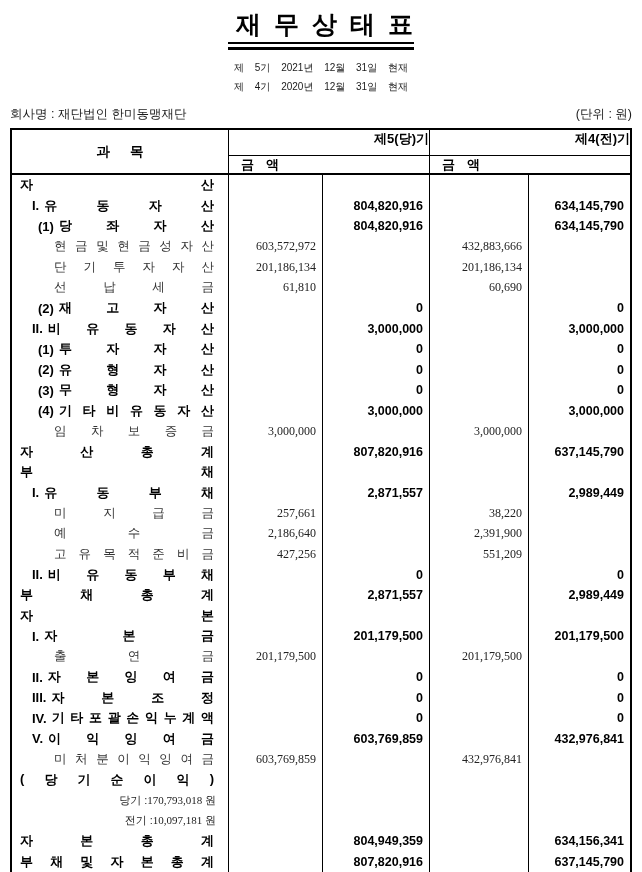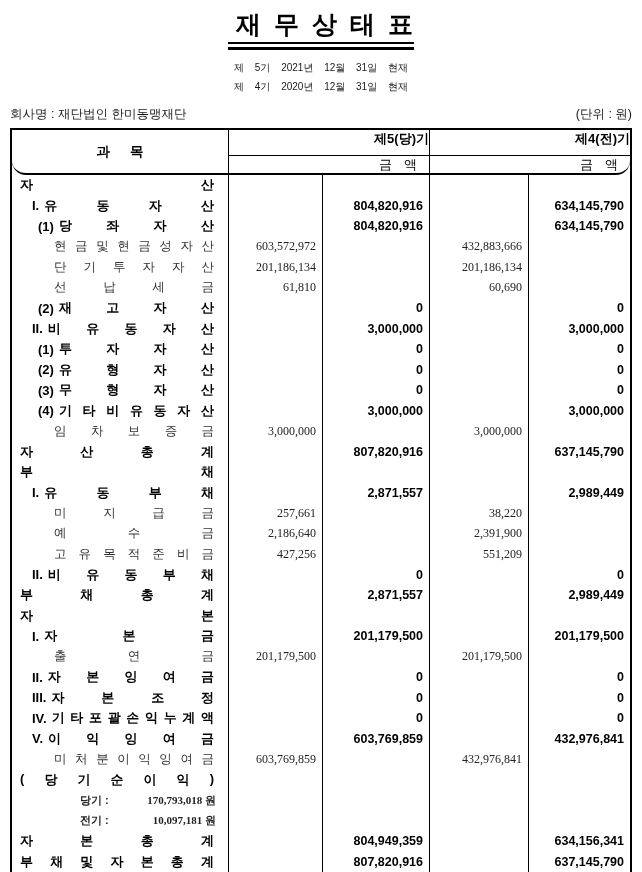--- a/index.html
+++ b/index.html
@@ -27,36 +27,35 @@
     word-spacing: 8px; color: #1a1a1a;
   }
   .info-row {
     display: flex; justify-content: space-between; align-items: flex-end;
     margin: 10px 10px 5px 10px; font-size: 12.5px; color: #1a1a1a; gap: 8px;
   }
   .fin-table { margin: 0 10px; border: 2px solid #000; width: 622px; }
   .thead {
     display: grid; grid-template-columns: 216px 201px 201px;
     border-bottom: 2px solid #000;
-    border-radius: 14px;
   }
   .h-account {
     display: flex; align-items: center; justify-content: center;
     font-weight: bold; font-size: 13.5px;
     letter-spacing: 20px; text-indent: 20px;
   }
   .h-period-wrap { border-left: 1px solid #000; }
   .h-period {
     height: 26px; line-height: 18px; text-align: right;
     font-weight: bold; font-size: 13px;
     border-bottom: 1px solid #000;
   }
   .h-amount {
-    height: 17px; line-height: 17px; text-align: right;
-    font-weight: normal; font-size: 13px;
+    height: 17px; line-height: 17px; text-align: left;
+    font-weight: bold; font-size: 13px;
     letter-spacing: 12px; text-indent: 12px;
   }
   .tbody { display: grid; grid-auto-rows: 20.5px; }
   .trow { display: grid; grid-template-columns: 216px 94px 107px 99px 102px; }
   .cell { display: flex; align-items: center; overflow: hidden; }
   .cell.v {
     border-left: 1px solid #000;
     justify-content: flex-end; padding-right: 6px;
     font-family: "Liberation Serif", "DejaVu Serif", serif;
     font-size: 12px; color: #222;
@@ -67,23 +66,23 @@
   }
   .lab { padding-right: 14px; font-size: 12.5px; color: #333; }
   .trow.b .lab { font-weight: bold; font-size: 13px; color: #000; }
   .ind0 { padding-left: 8px; }
   .ind1 { padding-left: 20px; }
   .ind2 { padding-left: 26px; }
   .ind3 { padding-left: 42px; }
   .pfx { margin-right: 5px; white-space: nowrap; }
   .spread { flex: 1; display: flex; justify-content: space-between; }
   .lab.note {
-    display: flex; justify-content: space-between;
+    display: flex; justify-content: flex-end;
     padding-left: 68px; padding-right: 12px;
-    font-size: 11px; font-weight: bold; color: #222;
+    font-size: 11px; font-weight: normal; color: #222;
   }
   .noteval { font-family: "Liberation Serif", "DejaVu Serif", serif; }
 </style>
 </head>
 <body>
 
 <div class="title">재무상태표</div>
 <div class="title-underline"></div>
 
 <div class="period-line">제 5기 2021년 12월 31일 현재</div>

